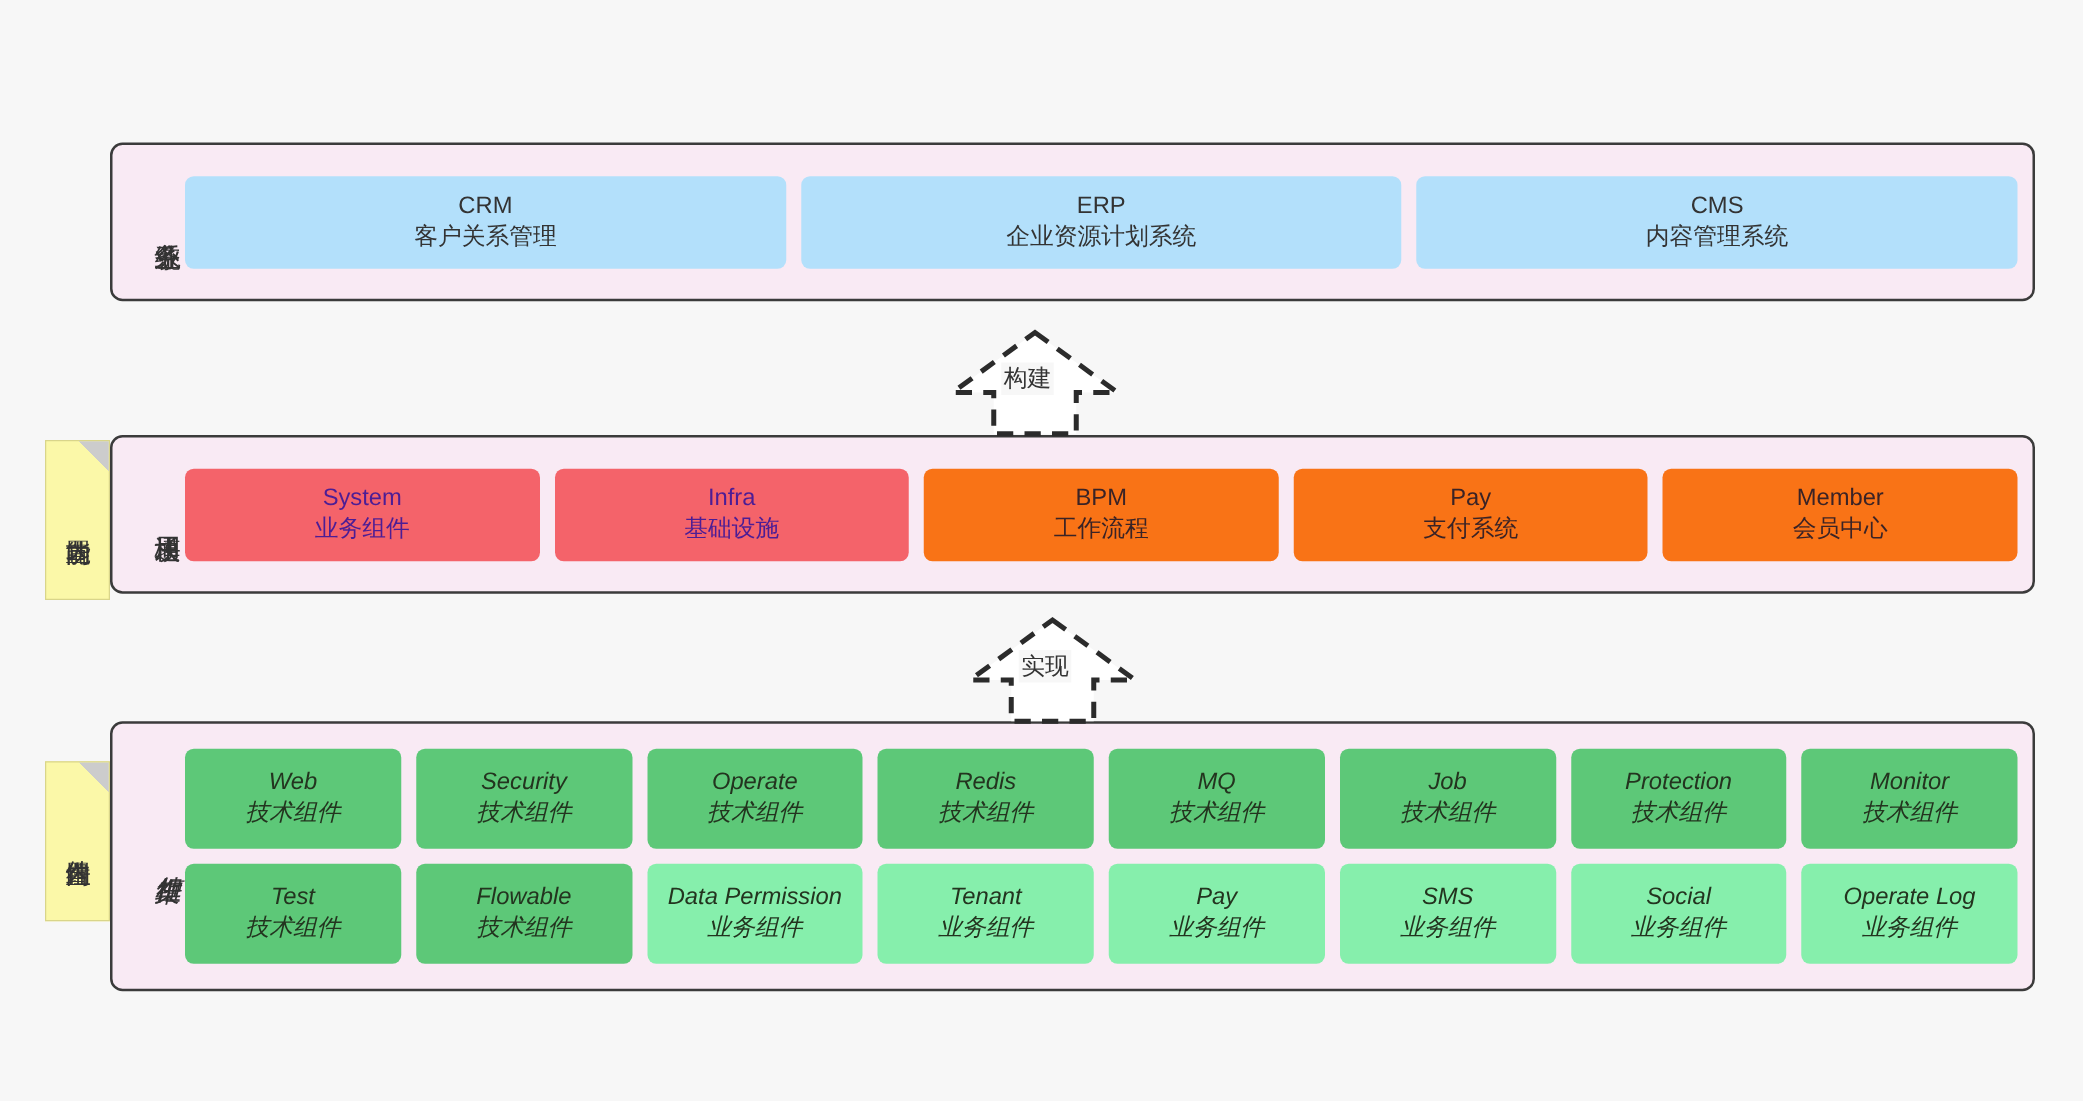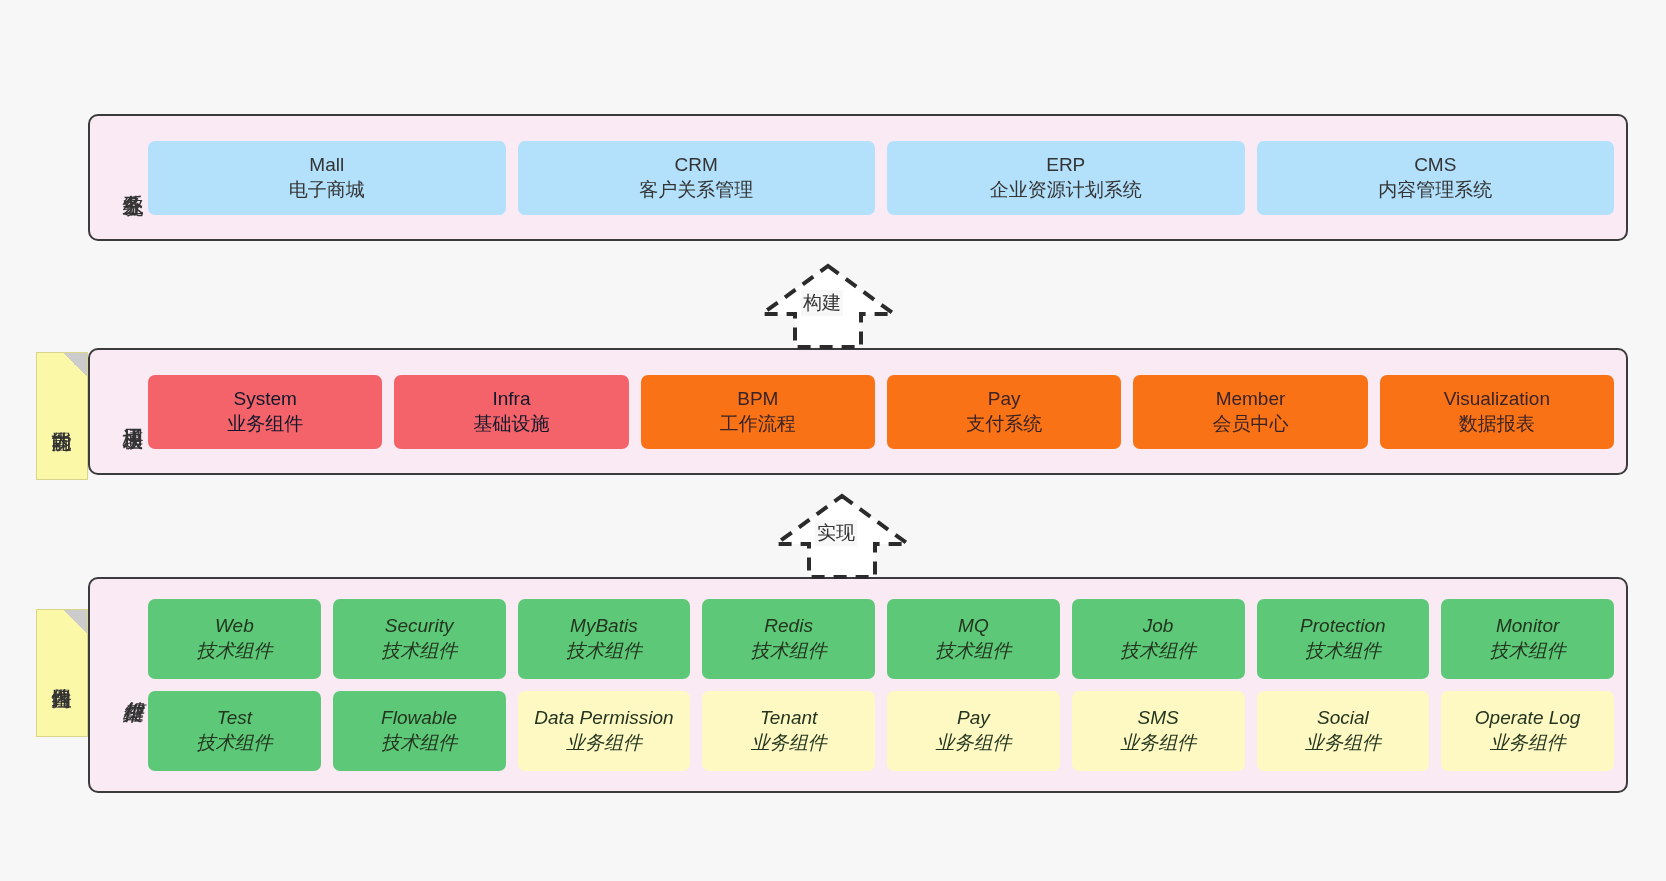--- a/index.html
+++ b/index.html
@@ -69,24 +69,24 @@
     font-size: 19px;
     line-height: 1.3;
     color: #2f3b33;
     padding: 4px 6px;
     flex: 1 1 0;
   }
   .card .en { display: block; }
   .card .cn { display: block; }
 
   .card-blue   { background: #b3e0fb; color: #333333; }
-  .card-red    { background: #f4636a; color: #0f172a; }
+  .card-red    { background: #f4636a; color: #4c1d95; }
   .card-pink   { background: #f97316; color: #3a2326; }
   .card-green  { background: #5dc878; color: #23341f; }
-  .card-lgreen { background: #fef9c3; color: #23341f; }
+  .card-lgreen { background: #86efac; color: #23341f; }
 
   
   #band-business { left: 88px; top: 114px; width: 1540px; height: 127px; }
   #band-business .band-row { height: 74px; }
 
   
   #band-common { left: 88px; top: 348px; width: 1540px; height: 127px; }
   #band-common .band-row { height: 74px; }
 
   
@@ -145,24 +145,20 @@
   #arrow-impl .arrow-label   { left: 44px; top: 28px; }
 </style>
 </head>
 <body>
 
 <div class="band" id="band-business">
   <div class="band-title">业务系统</div>
   <div class="band-body">
     <div class="band-row">
       <div class="card card-blue">
-        <span class="en">Mall</span>
-        <span class="cn">电子商城</span>
-      </div>
-      <div class="card card-blue">
         <span class="en">CRM</span>
         <span class="cn">客户关系管理</span>
       </div>
       <div class="card card-blue">
         <span class="en">ERP</span>
         <span class="cn">企业资源计划系统</span>
       </div>
       <div class="card card-blue">
         <span class="en">CMS</span>
         <span class="cn">内容管理系统</span>
@@ -199,24 +195,20 @@
         <span class="cn">工作流程</span>
       </div>
       <div class="card card-pink">
         <span class="en">Pay</span>
         <span class="cn">支付系统</span>
       </div>
       <div class="card card-pink">
         <span class="en">Member</span>
         <span class="cn">会员中心</span>
       </div>
-      <div class="card card-pink">
-        <span class="en">Visualization</span>
-        <span class="cn">数据报表</span>
-      </div>
     </div>
   </div>
 </div>
 
 <div class="arrow" id="arrow-impl">
   <svg width="142" height="85" viewBox="0 0 142 85" aria-hidden="true">
     <path d="M 71 4 L 137 52 L 104 52 L 104 85 L 38 85 L 38 52 L 5 52 Z" fill="#ffffff" stroke="#2b2b2b" stroke-width="4" stroke-dasharray="13 9" stroke-linejoin="miter"></path>
   </svg>
   <span class="arrow-label">实现</span>
 </div>
@@ -232,21 +224,21 @@
     <div class="band-row">
       <div class="card card-green">
         <span class="en">Web</span>
         <span class="cn">技术组件</span>
       </div>
       <div class="card card-green">
         <span class="en">Security</span>
         <span class="cn">技术组件</span>
       </div>
       <div class="card card-green">
-        <span class="en">MyBatis</span>
+        <span class="en">Operate</span>
         <span class="cn">技术组件</span>
       </div>
       <div class="card card-green">
         <span class="en">Redis</span>
         <span class="cn">技术组件</span>
       </div>
       <div class="card card-green">
         <span class="en">MQ</span>
         <span class="cn">技术组件</span>
       </div>

